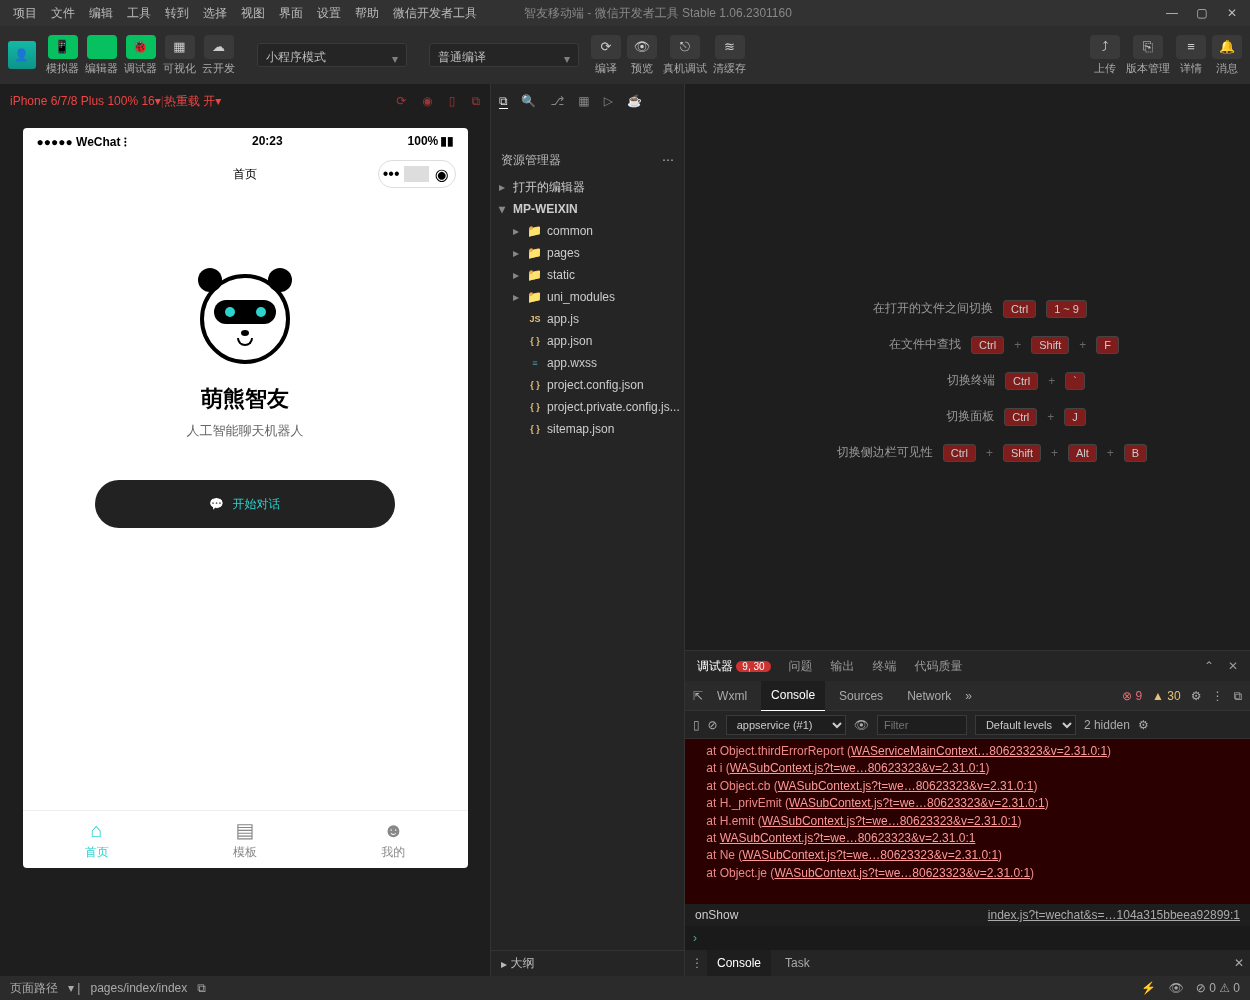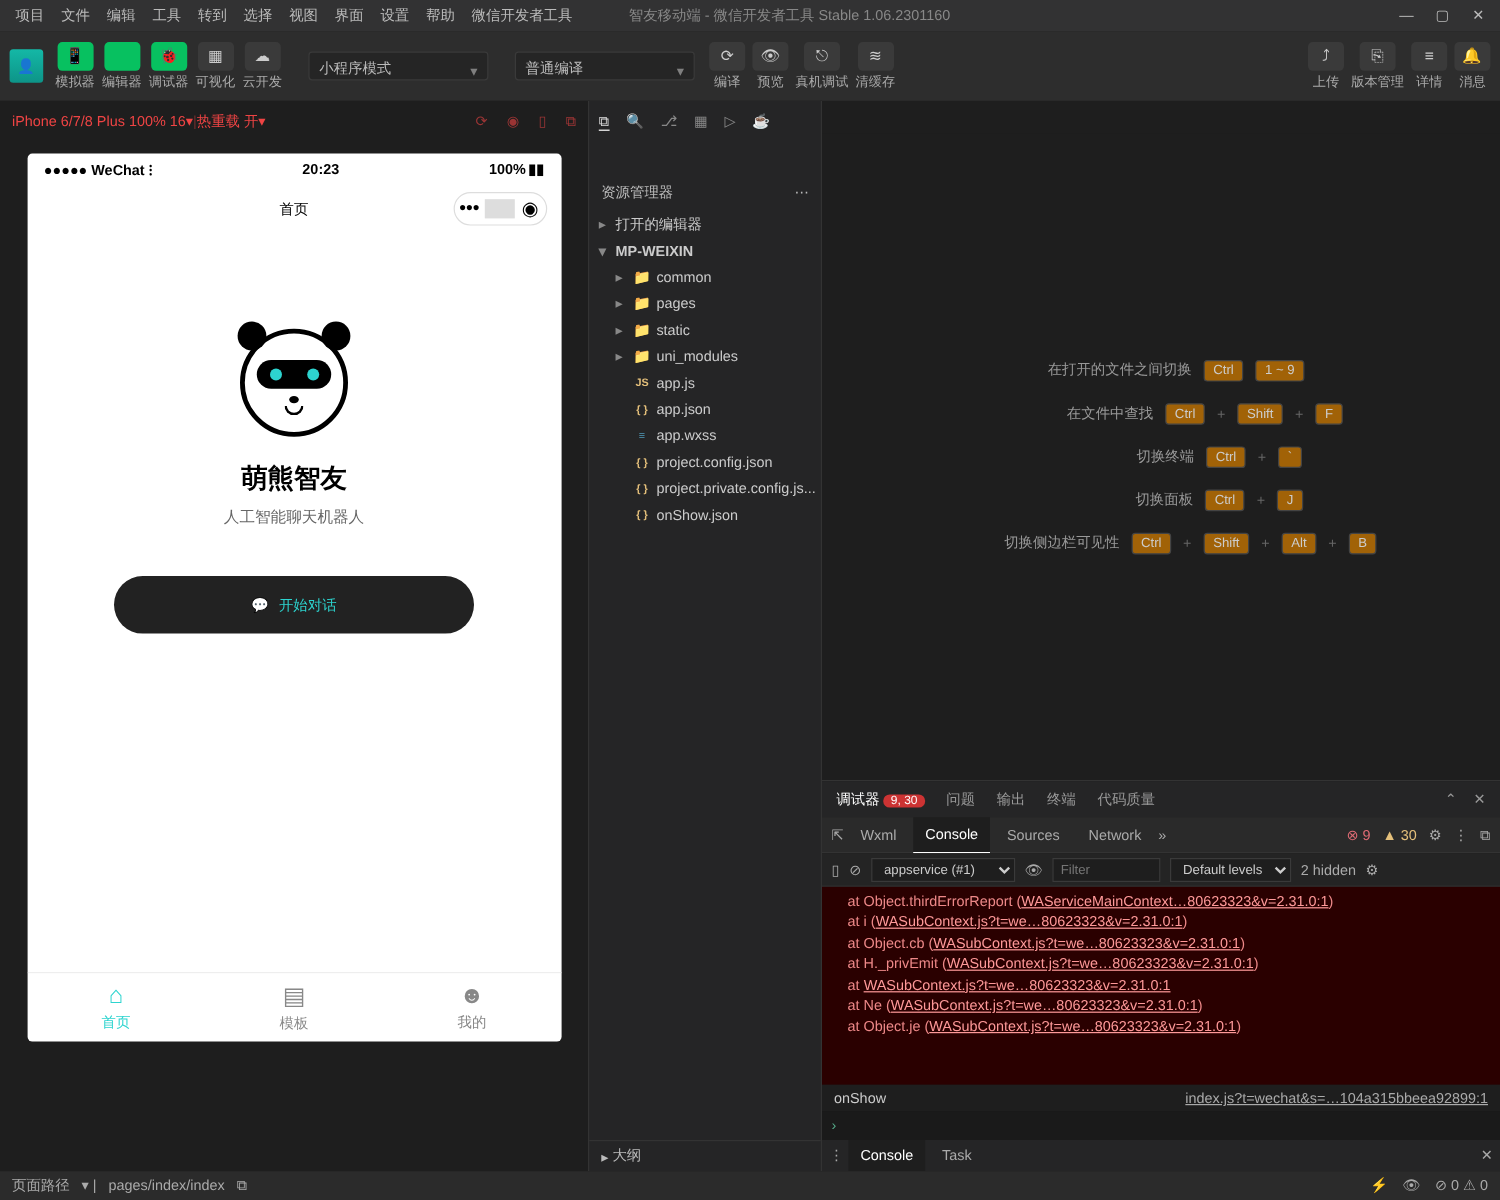--- a/index.html
+++ b/index.html
@@ -55,21 +55,21 @@
 .exp-hdr{height:28px;display:flex;align-items:center;justify-content:space-between;padding:0 10px;color:#bbb;font-size:11px;margin-top:28px;}
 .tree{padding:2px 0;font-size:12px;color:#ccc;}
 .tree .row{display:flex;align-items:center;height:22px;padding-left:8px;gap:4px;cursor:default;}
 .tree .chev{width:10px;display:inline-block;color:#888;}
 .tree .fico{width:16px;text-align:center;}
 .outline{margin-top:auto;height:26px;border-top:1px solid #333;display:flex;align-items:center;padding:0 10px;color:#bbb;}
 .editor-col{flex:1;background:#1e1e1e;display:flex;flex-direction:column;margin-top:27px;}
 .shortcuts{flex:1;display:flex;flex-direction:column;align-items:center;justify-content:center;gap:18px;color:#777;}
 .sc-row{display:flex;align-items:center;gap:10px;}
 .sc-row .d{width:145px;text-align:right;color:#999;}
-.key{background:#a16207;border-radius:3px;padding:2px 7px;font-size:11px;color:#ccc;border:1px solid #444;}
+.key{background:#7f1d1d;border-radius:3px;padding:2px 7px;font-size:11px;color:#ccc;border:1px solid #444;}
 .plus{color:#666;}
 .dbg{height:326px;border-top:1px solid #333;display:flex;flex-direction:column;}
 .dbg-tabs{height:30px;display:flex;align-items:center;gap:18px;padding:0 12px;background:#252526;color:#999;}
 .dbg-tabs .t.active{color:#fff;}
 .badge{background:#cc3333;border-radius:8px;padding:0 6px;font-size:10px;color:#fff;}
 .dbg-tabs .x{margin-left:auto;display:flex;gap:14px;}
 .dev-tabs{height:30px;display:flex;align-items:center;background:#2a2a2a;border-bottom:1px solid #333;padding:0 8px;gap:4px;color:#aaa;}
 .dev-tabs .dt{padding:0 10px;height:30px;display:flex;align-items:center;}
 .dev-tabs .dt.active{background:#1e1e1e;color:#fff;border-bottom:1px solid #fff;}
 .dev-tabs .right{margin-left:auto;display:flex;gap:10px;align-items:center;}
@@ -322,21 +322,21 @@
             <span>project.config.json</span>
           </div>
           <div class="row" style="padding-left: 22px;">
             <span class="chev"></span>
             <span class="fico f-yellow" style="font-size:9px;font-weight:bold">{ }</span>
             <span>project.private.config.js...</span>
           </div>
           <div class="row" style="padding-left: 22px;">
             <span class="chev"></span>
             <span class="fico f-yellow" style="font-size:9px;font-weight:bold">{ }</span>
-            <span>onShow.json</span>
+            <span>sitemap.json</span>
           </div>
         </div>
     </div>
     <div class="outline">
       <span class="chev">▸</span>&nbsp;<span>大纲</span>
     </div>
   </div>
 
   <div class="editor-col">
     <div class="shortcuts" id="shortcuts">
@@ -412,20 +412,21 @@
         <input style="width: 90px;" placeholder="Filter">
         <select><option>Default levels</option></select>
         <span>2 hidden</span>
         <span>⚙</span>
       </div>
       <div class="console" id="console">
           <div class="ln">&nbsp;&nbsp;&nbsp;&nbsp;at Object.thirdErrorReport (<span class="u">WAServiceMainContext…80623323&amp;v=2.31.0:1</span>)</div>
           <div class="ln">&nbsp;&nbsp;&nbsp;&nbsp;at i (<span class="u">WASubContext.js?t=we…80623323&amp;v=2.31.0:1</span>)</div>
           <div class="ln">&nbsp;&nbsp;&nbsp;&nbsp;at Object.cb (<span class="u">WASubContext.js?t=we…80623323&amp;v=2.31.0:1</span>)</div>
           <div class="ln">&nbsp;&nbsp;&nbsp;&nbsp;at H._privEmit (<span class="u">WASubContext.js?t=we…80623323&amp;v=2.31.0:1</span>)</div>
+          <div class="ln">&nbsp;&nbsp;&nbsp;&nbsp;at H.emit (<span class="u">WASubContext.js?t=we…80623323&amp;v=2.31.0:1</span>)</div>
           <div class="ln">&nbsp;&nbsp;&nbsp;&nbsp;at <span class="u">WASubContext.js?t=we…80623323&amp;v=2.31.0:1</span></div>
           <div class="ln">&nbsp;&nbsp;&nbsp;&nbsp;at Ne (<span class="u">WASubContext.js?t=we…80623323&amp;v=2.31.0:1</span>)</div>
           <div class="ln">&nbsp;&nbsp;&nbsp;&nbsp;at Object.je (<span class="u">WASubContext.js?t=we…80623323&amp;v=2.31.0:1</span>)</div>
         </div>
       <div class="onshow">
         <span>onShow</span>
         <span class="r">index.js?t=wechat&amp;s=…104a315bbeea92899:1</span>
       </div>
       <div class="prompt">›</div>
       <div class="btm-tabs">

